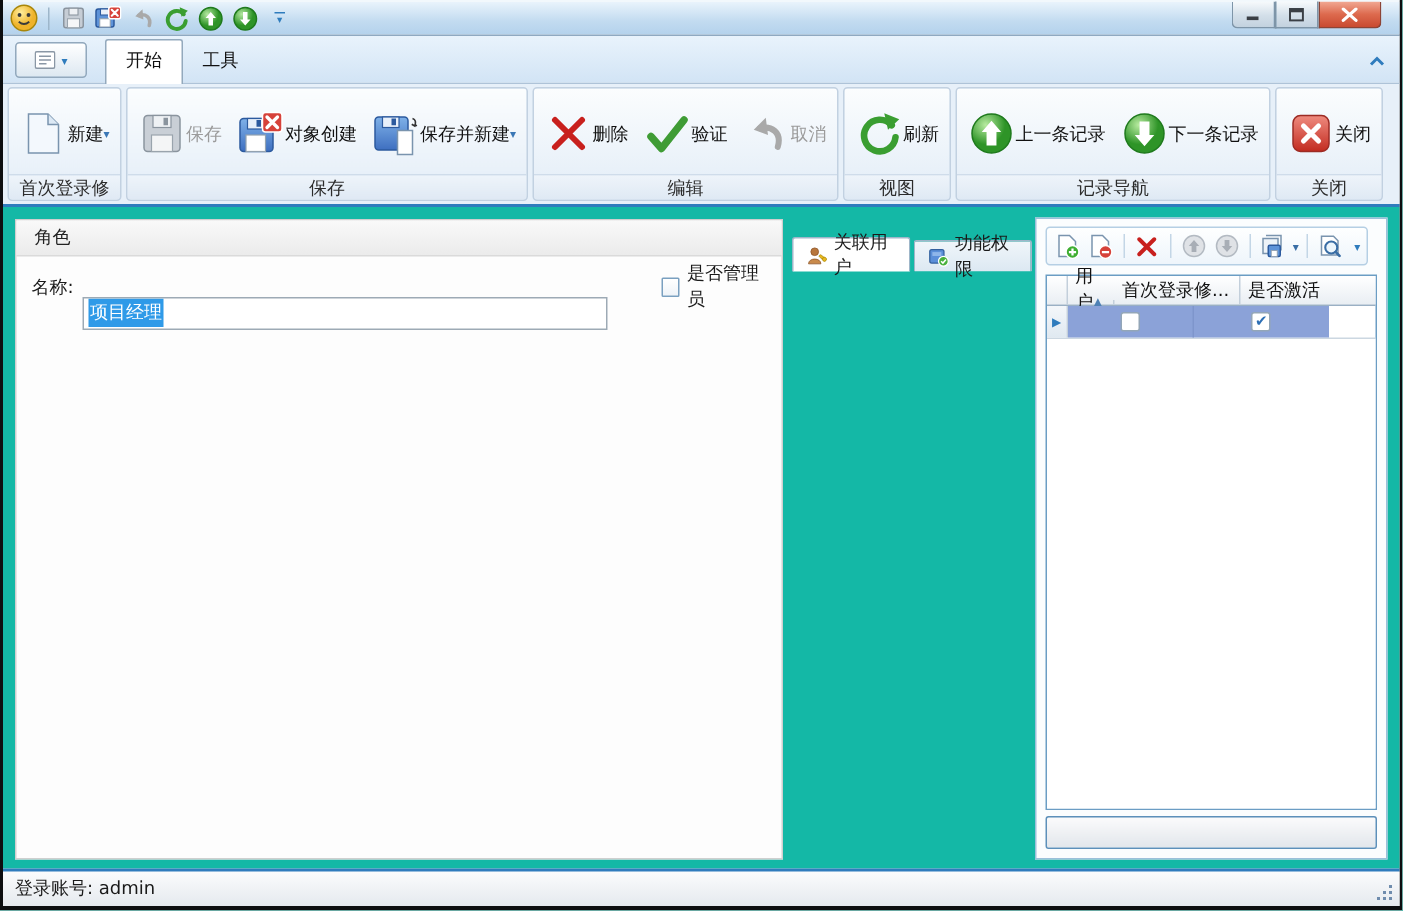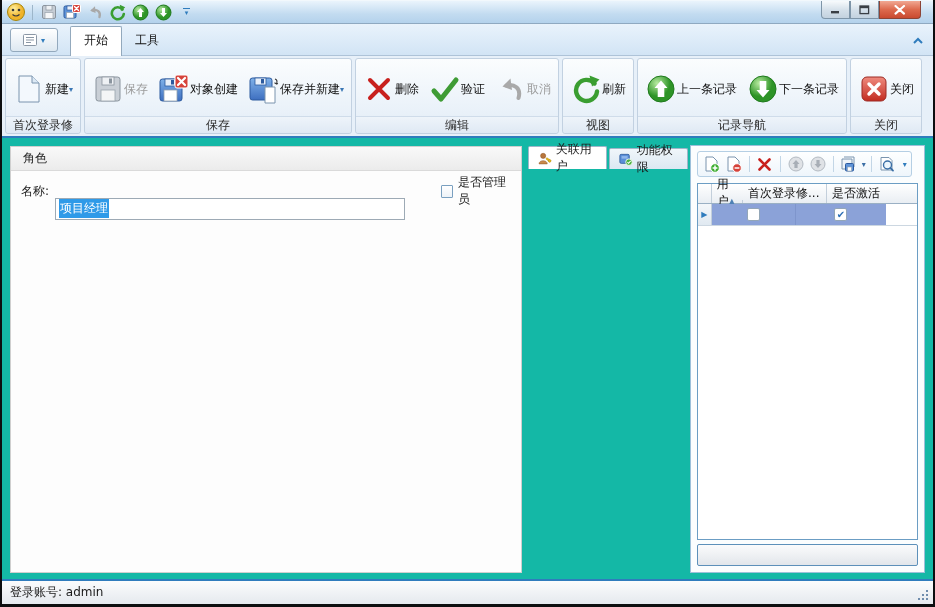--- a/index.html
+++ b/index.html
@@ -67,21 +67,21 @@
   .gb-body { height:40px; display:flex; align-items:center; padding:0 10px; }
   .fld-label { margin-right:6px; white-space:nowrap; }
   .textbox { width:390px; height:22px; border:1px solid #9daab5; background:#fff;
              display:flex; align-items:center; padding:0 3px; overflow:hidden;margin-top:35px; }
   .textbox .sel { background:#2f9ae8; color:#fff; padding:1px 1px; }
   .chk-row { display:flex; align-items:center; gap:5px; margin-left:36px; }
   .checkbox { width:13px; height:13px; border:1px solid #7aa0c0; border-radius:1px;
               background:linear-gradient(#ffffff,#eef3f8); }
 
   
-  .tabstrip { display:flex; align-items:flex-end; padding-left:6px; height:23px; }
+  .tabstrip { display:flex; align-items:flex-end; margin-top:12px; padding-left:6px; height:23px; }
   .dtab { display:flex; align-items:center; gap:4px; padding:0 9px; height:21px;
           border:1px solid #9fb6c9; border-bottom:none; border-radius:2px 2px 0 0;
           background:linear-gradient(#f0f6fa,#dce8f2); margin-right:2px; position:relative; }
   .dtab.active { background:#fff; height:23px; z-index:3; }
 
   
   .panel { flex:1; border:1px solid #9cc0da; background:#fbfdfe; padding:5px 6px 6px;
            display:flex; flex-direction:column; min-height:0; margin-top:-1px; }
   .toolbar { height:26px; display:flex; align-items:center; }
   .toolbar-box { display:flex; align-items:center; gap:2px; border:1px solid #b5cfe4; border-radius:3px;

